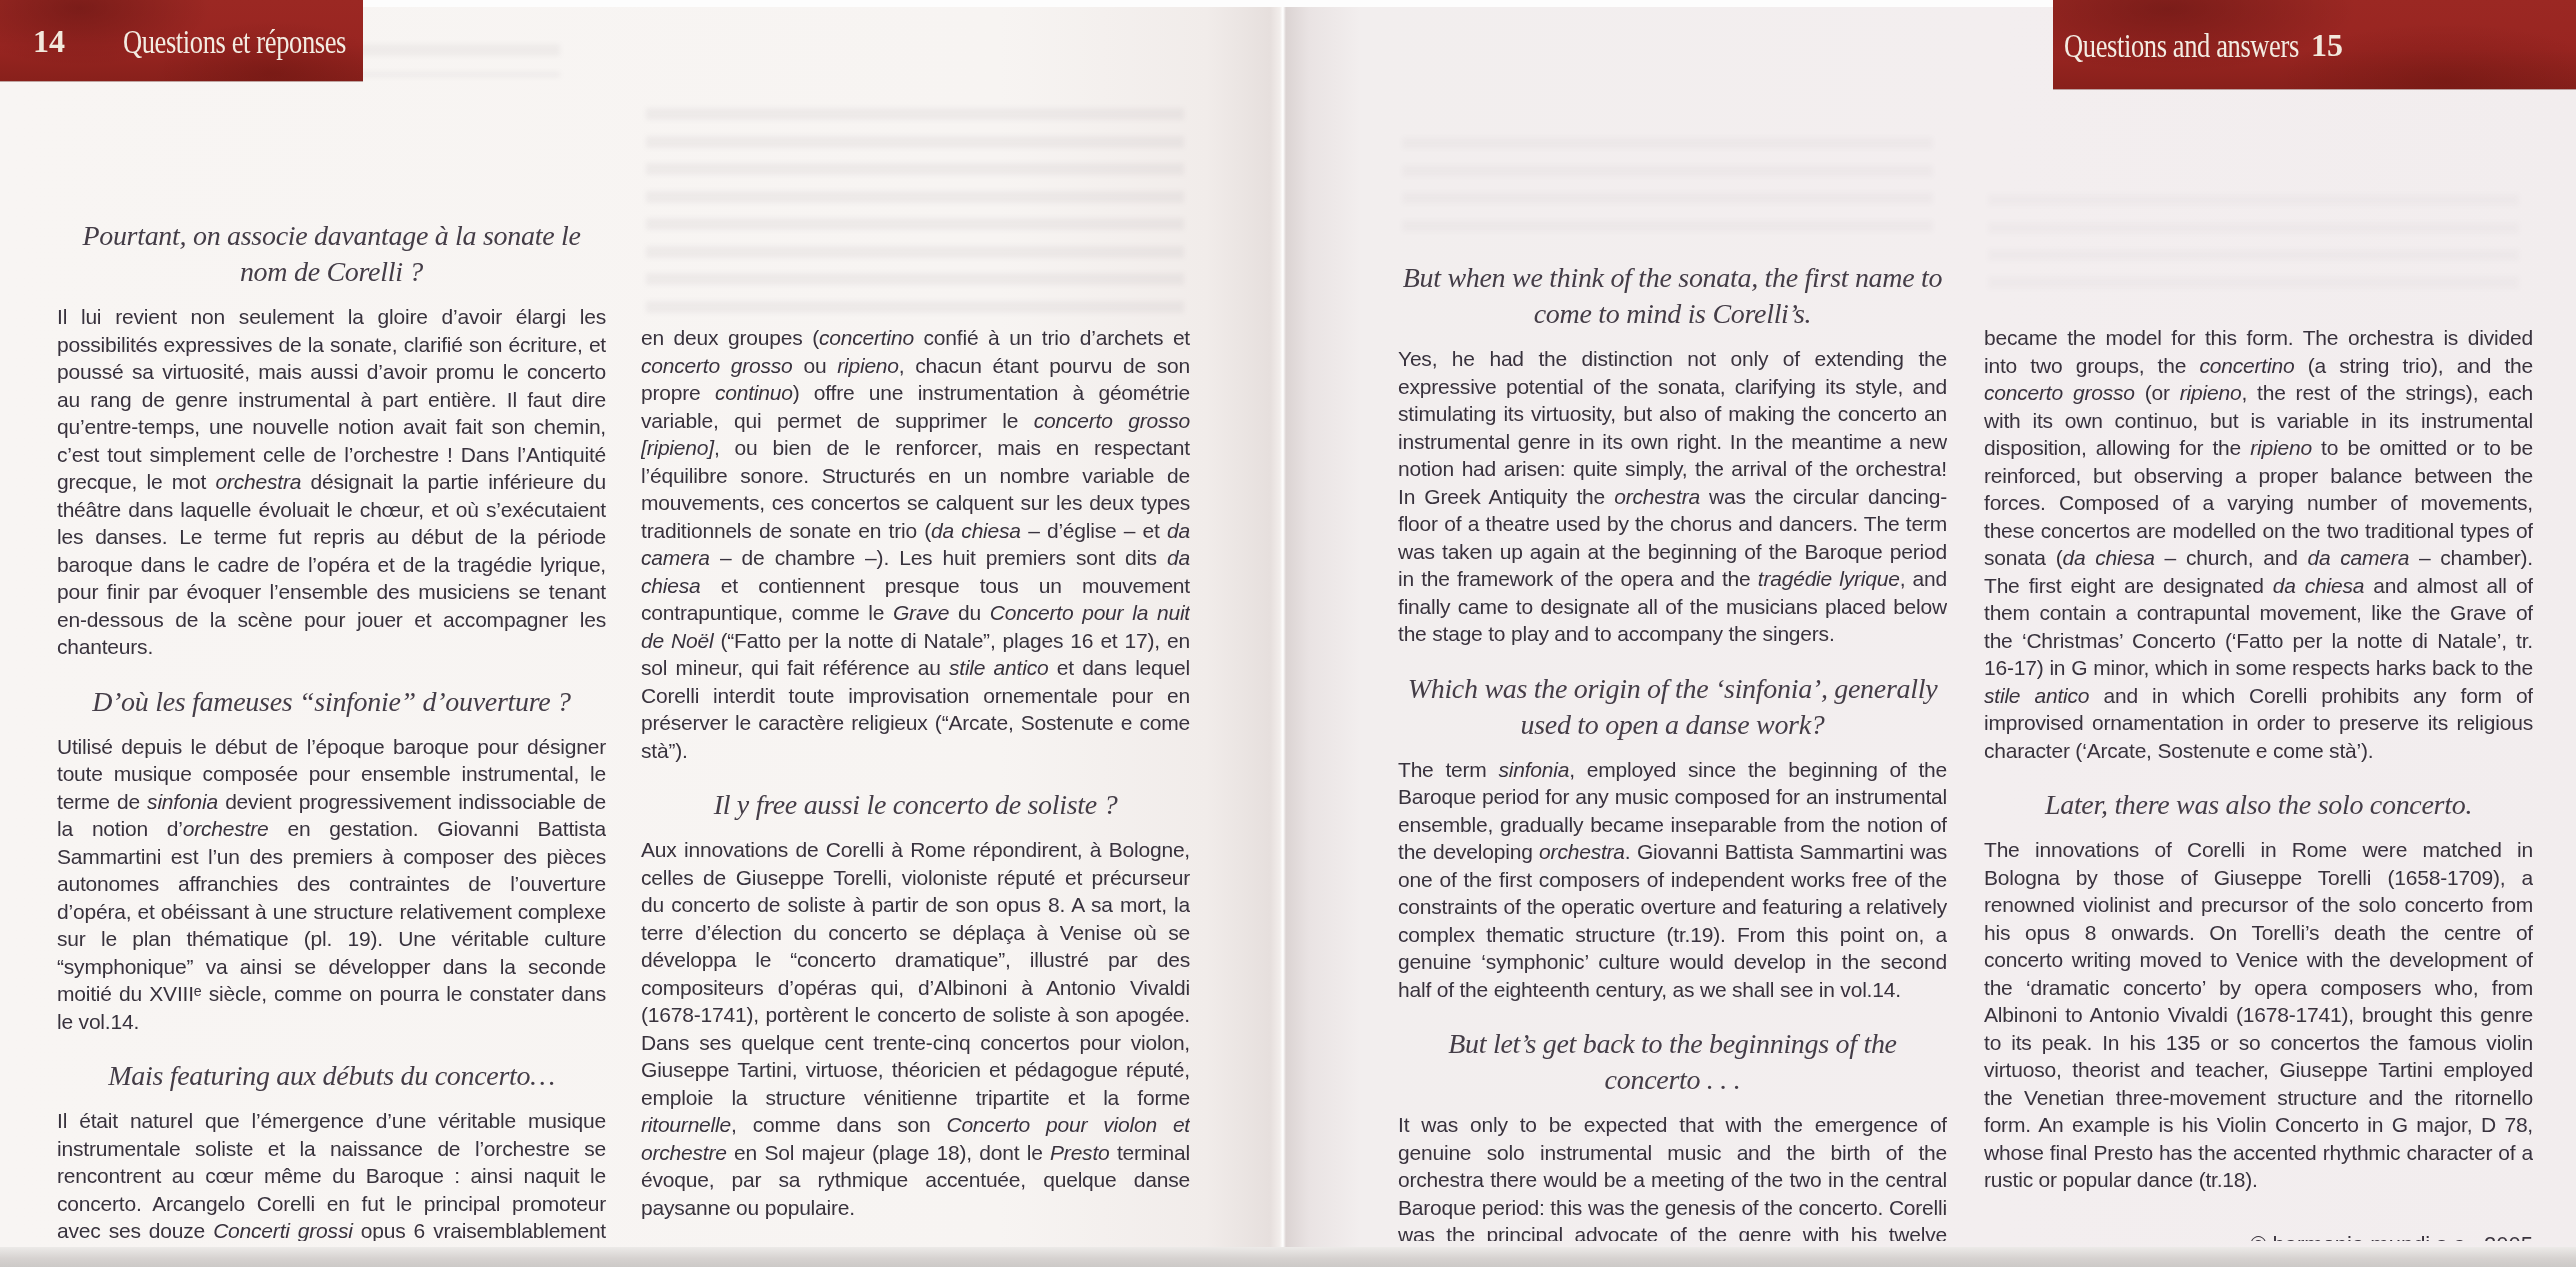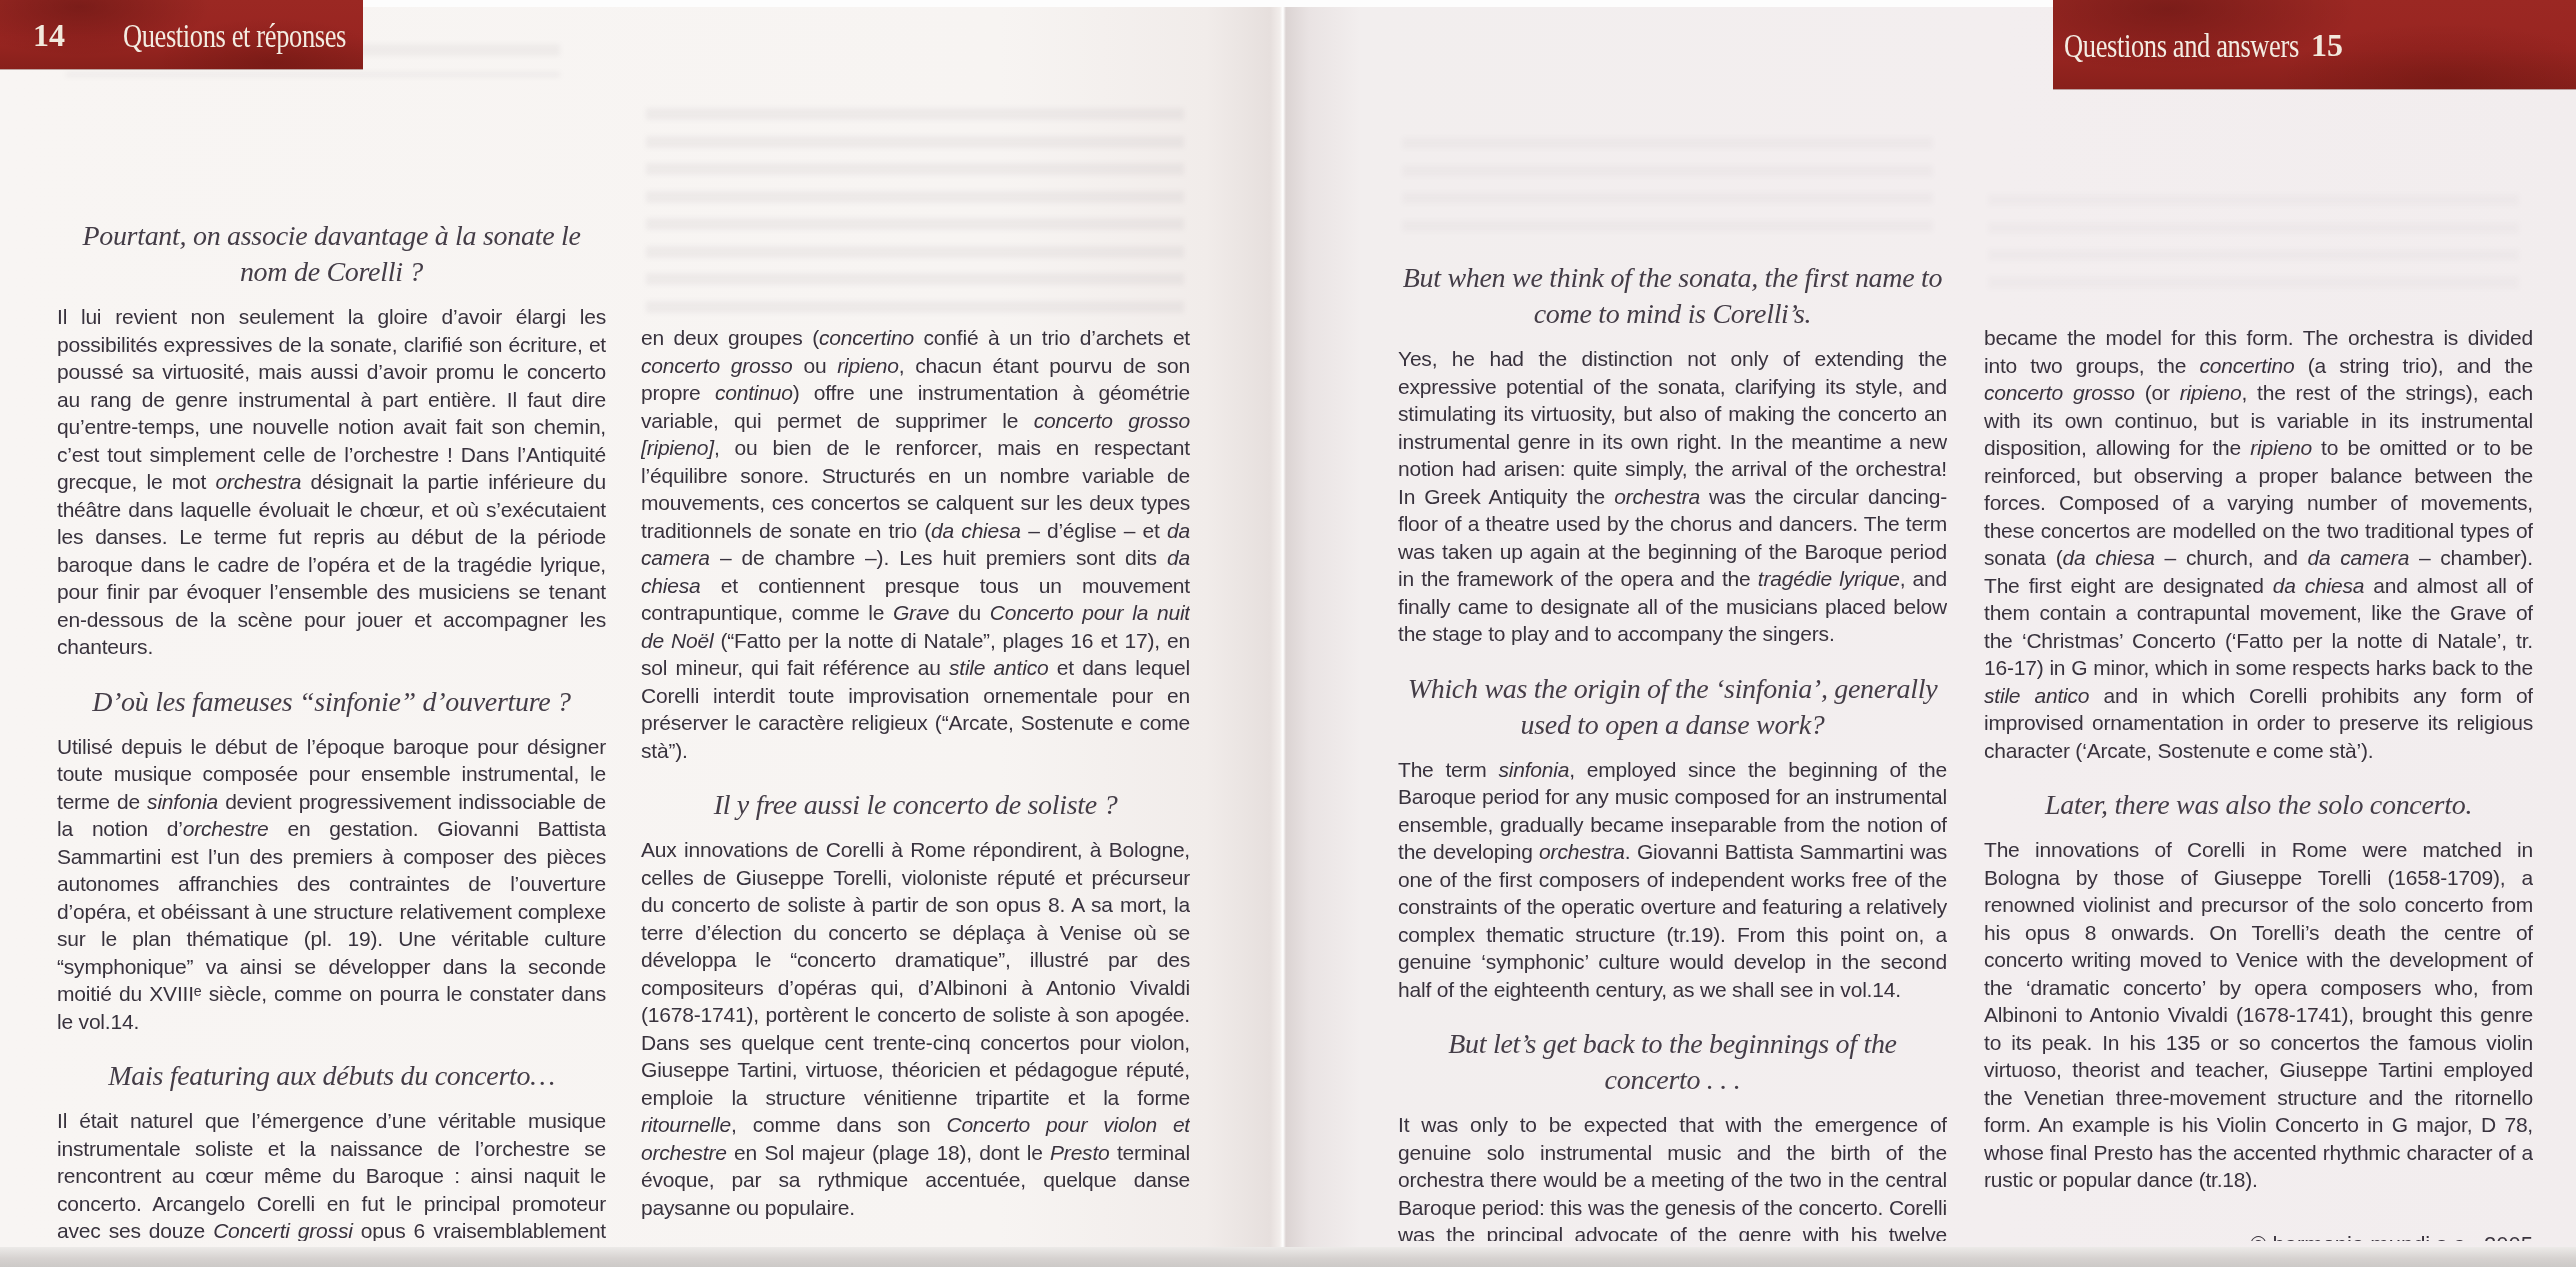--- a/index.html
+++ b/index.html
@@ -15,21 +15,21 @@
     background:linear-gradient(90deg,rgba(255,255,255,0),#ffffff 50%,rgba(255,255,255,0));}
   .scan-bottom{position:absolute;left:0;right:0;bottom:0;height:21px;
     background:linear-gradient(180deg,#eceae8 0%,#d6d2d0 55%,#cbc8c6 100%);}
   
   .banner{position:absolute;top:0;color:#f3ebe1;
     background:
       radial-gradient(ellipse 60% 120% at 22% 10%,rgba(40,0,0,.28),rgba(0,0,0,0) 60%),
       radial-gradient(ellipse 50% 100% at 75% 90%,rgba(60,5,0,.22),rgba(0,0,0,0) 65%),
       linear-gradient(180deg,#9b2823 0%,#992521 55%,#88201b 100%);
     box-shadow:0 0.9px 0 rgba(90,20,15,.4);}
-  .banner-left{left:0;width:363px;height:69px;}
+  .banner-left{left:0;width:363px;height:81px;}
   .banner-right{left:2053px;width:523px;height:89px;}
   .banner .num{position:absolute;top:50%;transform:translateY(-48%);
     font-family:"Liberation Serif","DejaVu Serif",serif;font-weight:bold;font-size:32px;color:#f2e9dd;}
   .banner-left .num{left:33px;}
   .banner-right .num{left:258px;}
   .banner .btitle{position:absolute;top:50%;white-space:nowrap;
     font-family:"Liberation Serif","DejaVu Serif",serif;font-size:34px;letter-spacing:-0.5px;color:#f3ece2;}
   .banner-left .btitle{right:16.5px;transform:translateY(-48%) scaleX(.78);transform-origin:right center;}
   .banner-right .btitle{left:11px;transform:translateY(-48%) scaleX(.78);transform-origin:left center;}
   

